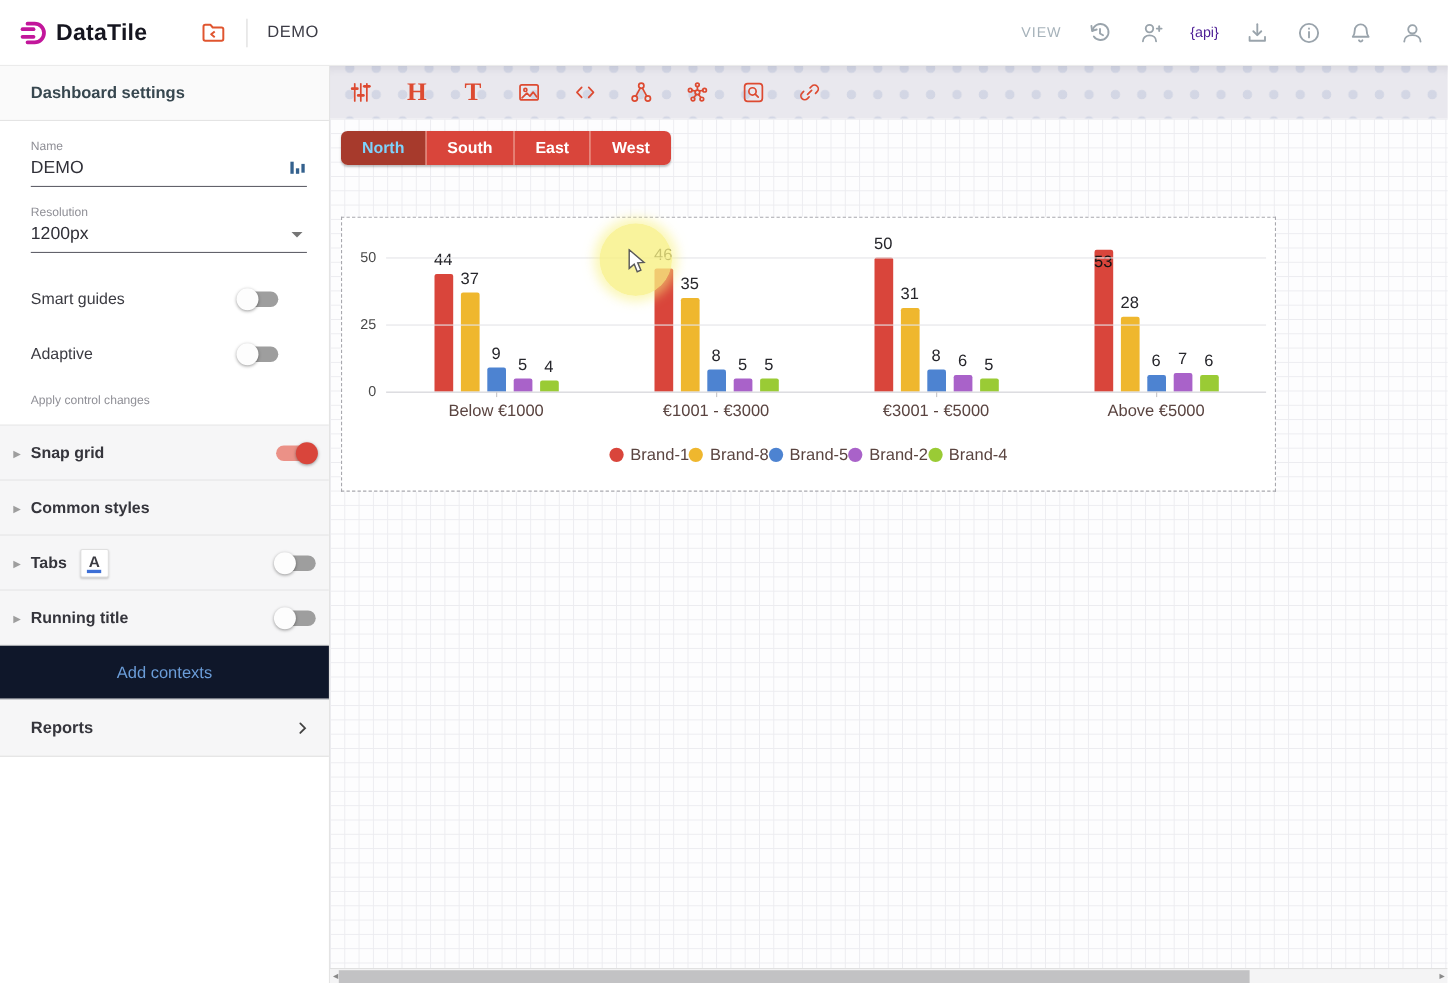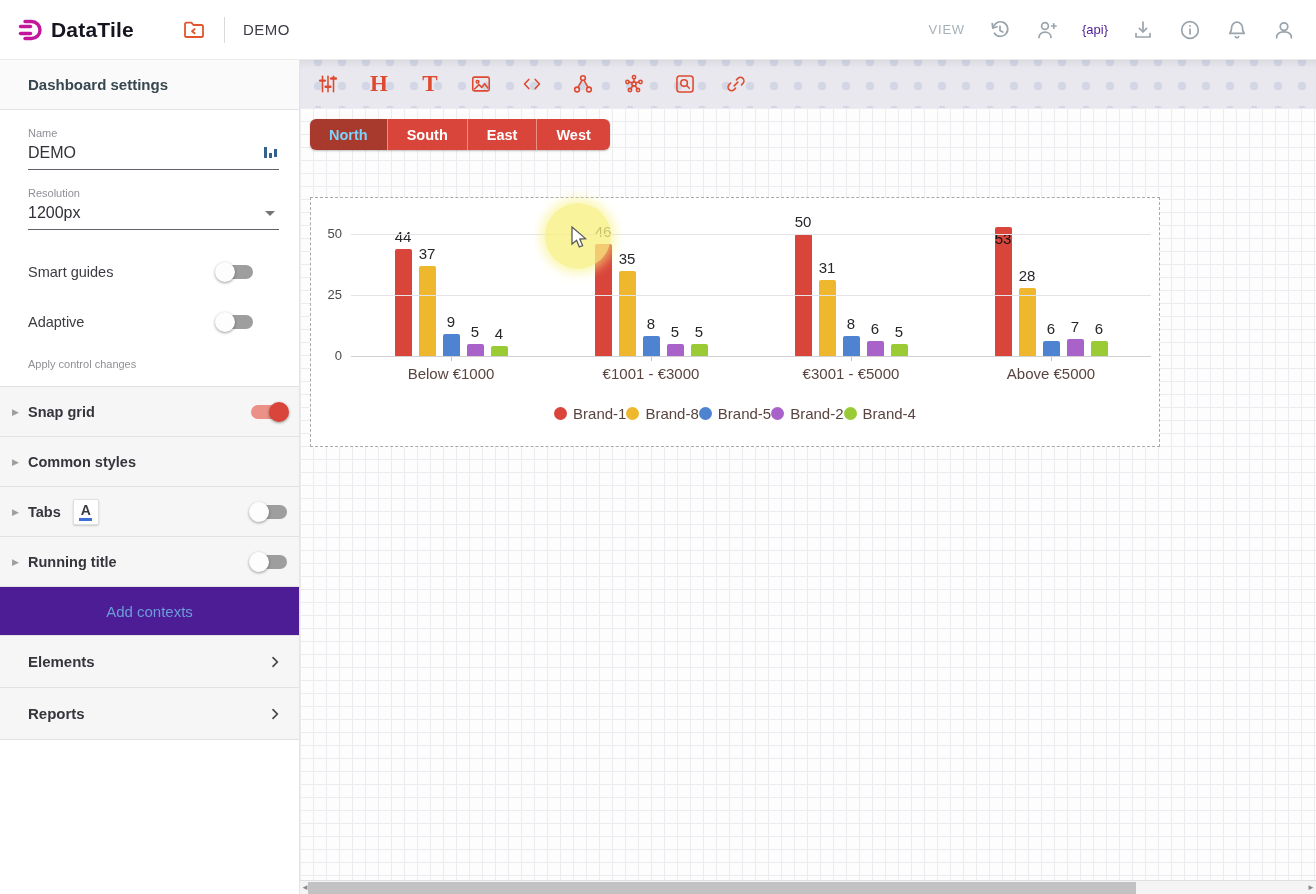--- a/index.html
+++ b/index.html
@@ -37,21 +37,21 @@
   .toggle.on .knob { left:auto; right:-2px; background:var(--toggle-on); }
   .sb-rows { margin-top:16px; border-top:1px solid #e2e2e2; }
   .sb-row { height:50px; background:#f6f6f7; border-bottom:1px solid #e2e2e2; display:flex; align-items:center; padding:0 12px; }
   .expander { color:#9e9e9e; font-size:9px; width:16px; cursor:pointer; }
   .sb-row .lbl { font-size:14.5px; font-weight:600; color:#35353c; }
   .sb-row .spacer { flex:1; }
   .fmt-icon { width:26px; height:26px; background:#fff; border:1px solid #e0e0e0; box-shadow:0 1px 2px rgba(0,0,0,.18); border-radius:2px;
               margin-left:12px; display:flex; flex-direction:column; align-items:center; justify-content:center; cursor:pointer; }
   .fmt-icon .a { font-size:14px; font-weight:700; color:#3b3b42; line-height:14px; }
   .fmt-icon .ul { width:13px; height:3px; background:#3d6fd6; margin-top:1px; }
-  .add-ctx { height:49px; background:#4c1d95; border-bottom:1px solid #e2e2e2; display:flex; align-items:center; justify-content:center;
+  .add-ctx { height:49px; background:#0f172a; border-bottom:1px solid #e2e2e2; display:flex; align-items:center; justify-content:center;
              font-size:15px; color:var(--link-blue); cursor:pointer; }
   .nav-row { height:52px; background:#f6f6f7; border-bottom:1px solid #e2e2e2; display:flex; align-items:center; justify-content:space-between;
              padding:0 16px 0 28px; cursor:pointer; }
   .nav-row .lbl { font-size:15px; font-weight:600; color:#35353c; }
 
   
   .main { position:absolute; left:300px; top:60px; right:0; bottom:0; }
   .mtoolbar { height:48px; background:#e9e8ee; box-shadow:inset 0 8px 8px -6px rgba(40,40,70,.10);
               background-image:radial-gradient(rgba(186,195,218,.48) 4px, transparent 4.6px); background-size:24px 24px; background-position:6px 14px;
               display:flex; align-items:center; gap:27px; padding-left:16px; }
@@ -237,26 +237,20 @@
         <span class="expander">▶</span>
         <span class="lbl">Running title</span>
         <span class="spacer"></span>
         <span class="toggle ">
           <span class="knob"></span>
         </span>
       </div>
     </div>
   <div class="add-ctx">Add contexts</div>
   <div id="sb-nav">
-      <div class="nav-row">
-        <span class="lbl">Elements</span>
-    <svg width="16" height="16" viewBox="0 0 24 24" fill="none" stroke="#424242" stroke-width="2.4" stroke-linecap="round">
-          <path d="M9 5.5l6.5 6.5L9 18.5"></path>
-        </svg>
-      </div>
       <div class="nav-row">
         <span class="lbl">Reports</span>
     <svg width="16" height="16" viewBox="0 0 24 24" fill="none" stroke="#424242" stroke-width="2.4" stroke-linecap="round">
           <path d="M9 5.5l6.5 6.5L9 18.5"></path>
         </svg>
       </div>
     </div>
 </aside>
 
 <div class="main">

